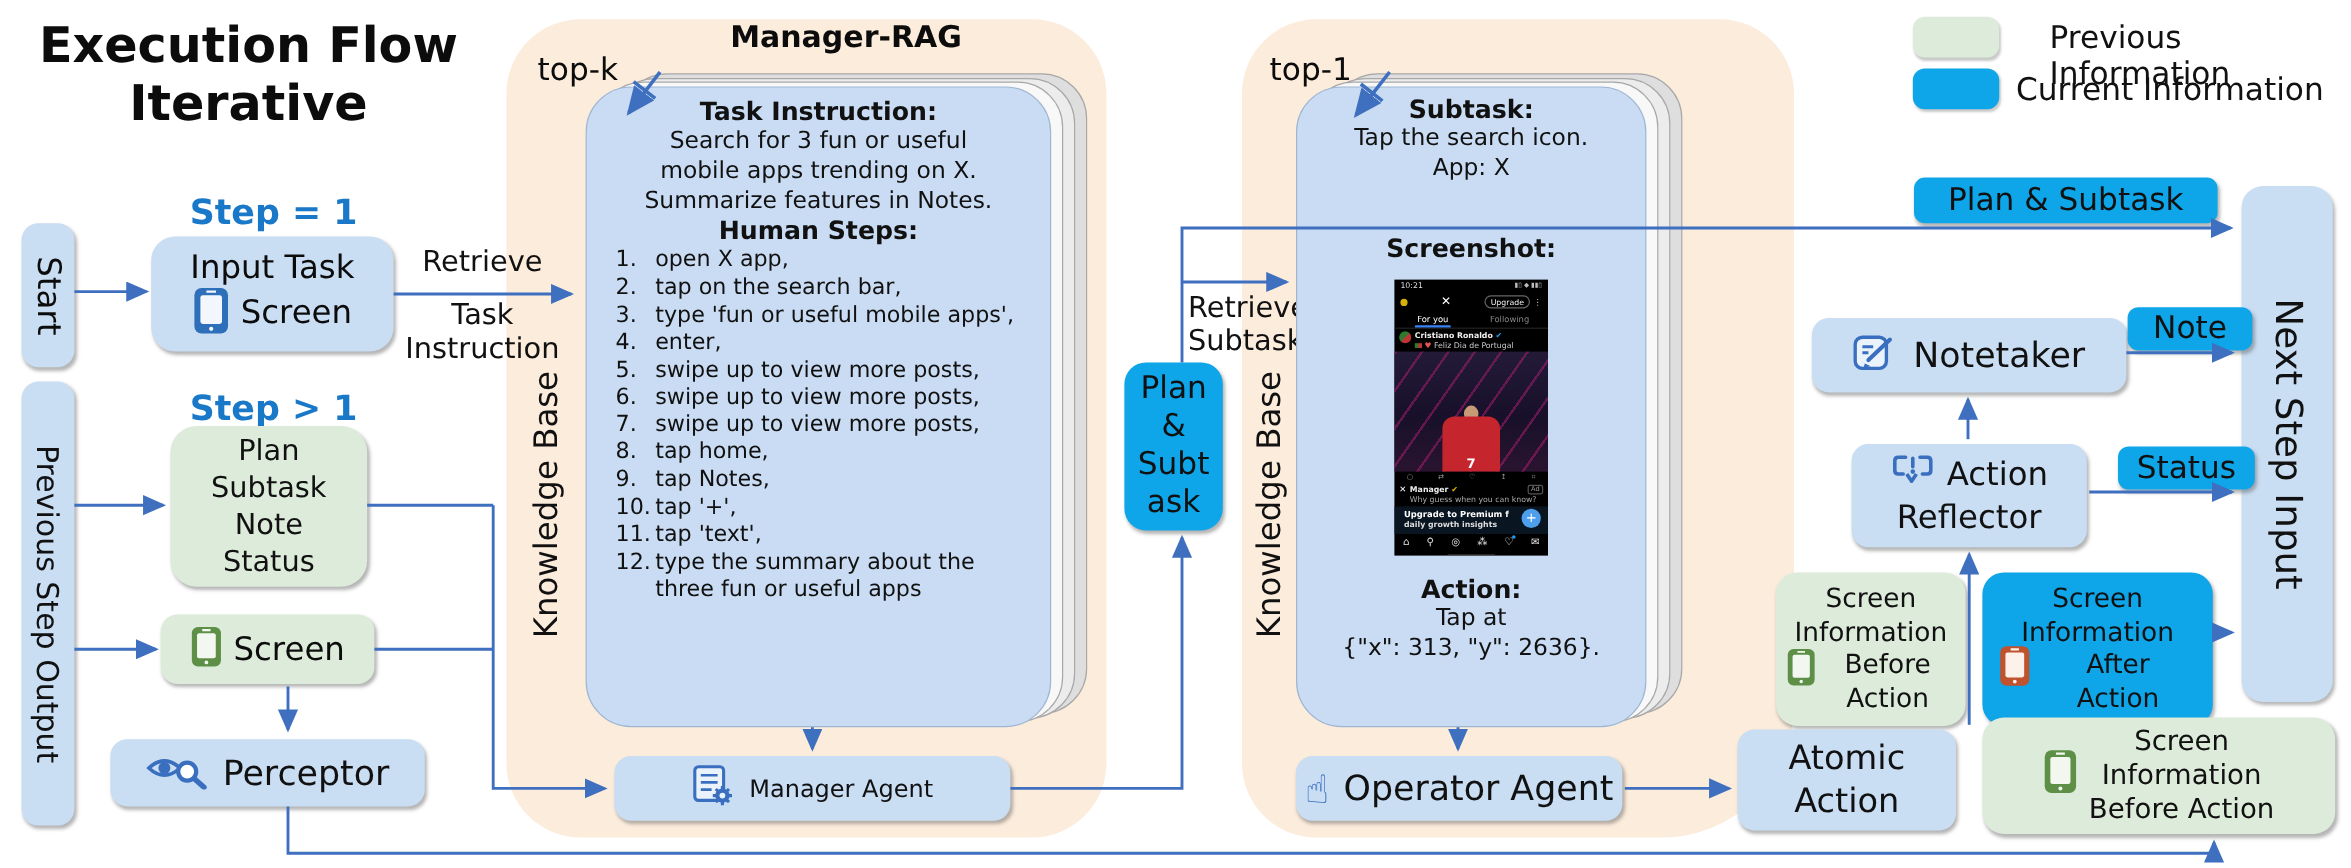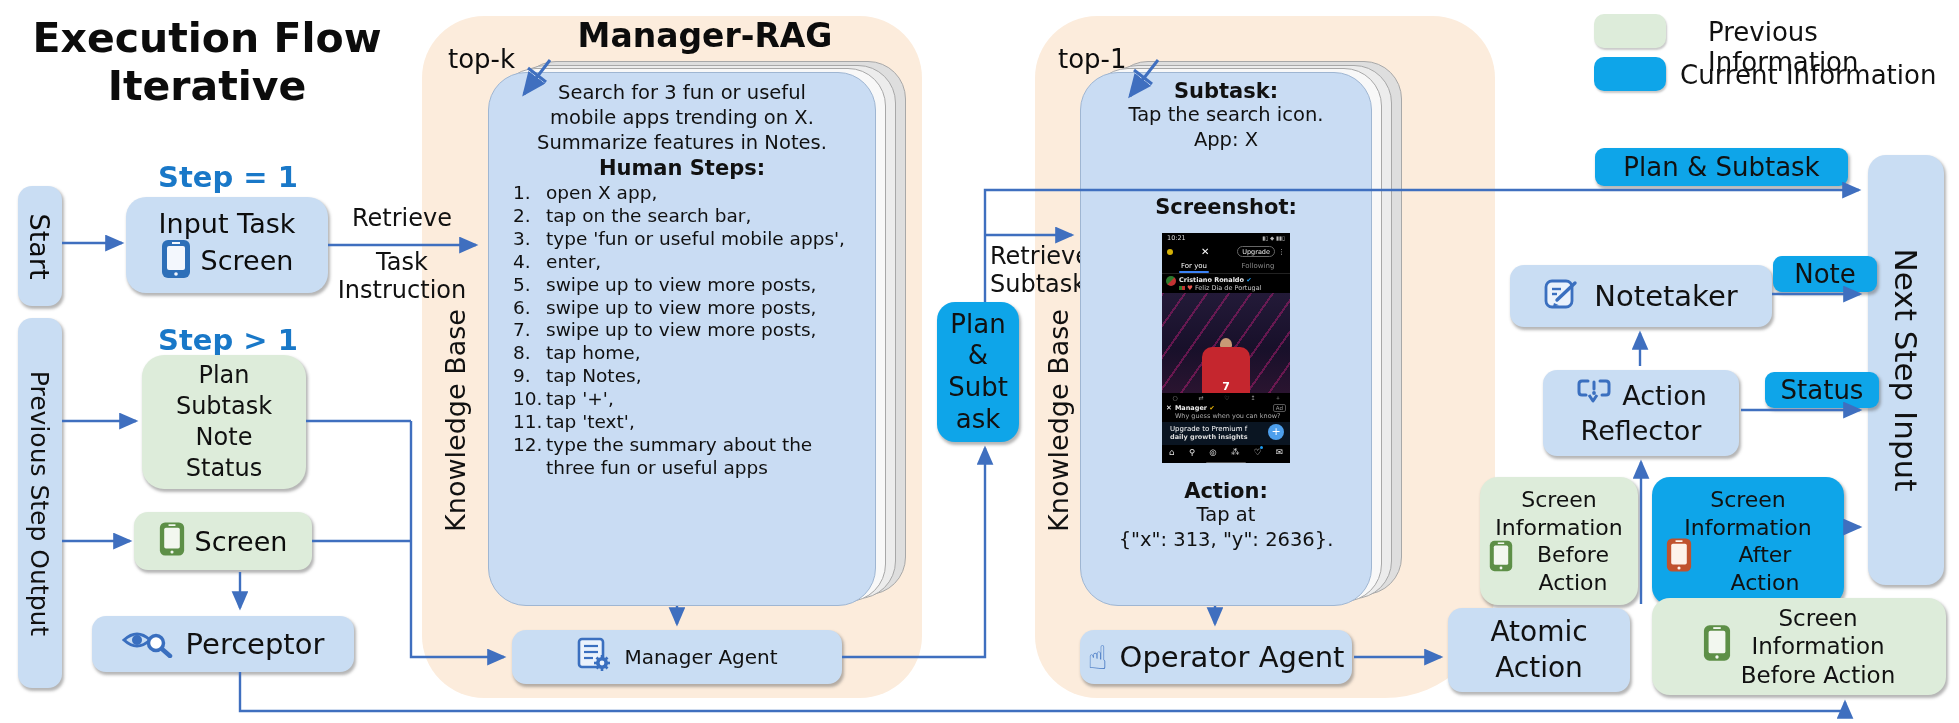--- a/index.html
+++ b/index.html
@@ -11,21 +11,21 @@
        display:flex;align-items:center;justify-content:center;}
   .blue{background:#c9ddf3;}
   .green{background:#ddecda;}
   .yellow{background:#0ea5e9;}
   .peach{position:absolute;background:#fcecdc;box-shadow:none;}
   .vwrap{display:flex;align-items:center;justify-content:center;}
   .vtext{transform:rotate(90deg);white-space:nowrap;}
   .vtext2{transform:rotate(-90deg);white-space:nowrap;}
   .bigtitle{font-weight:bold;font-size:41px;line-height:1.18;text-align:center;color:#0c0c0c;}
   .steplbl{font-weight:bold;font-size:29px;color:#1978c8;}
-  .ragtitle{position:absolute;font-weight:bold;font-size:33px;color:#0c0c0c;text-align:center;}
+  .ragtitle{position:absolute;font-weight:bold;font-size:25px;color:#0c0c0c;text-align:center;}
   .topk{position:absolute;font-size:26px;color:#0c0c0c;}
   .lbl{font-size:27px;color:#0c0c0c;}
   .cardstack{position:absolute;}
   .layer{position:absolute;border-radius:38px;border:1.6px solid #a8a8a8;}
   .card{position:absolute;background:#c9dcf3;border-radius:38px;border:1.2px solid #9fb6d2;}
   .card-inner{padding:8px 16px 0 16px;text-align:center;}
   .chead{font-weight:bold;font-size:21px;}
   .ctext{font-size:19.5px;line-height:1.28;}
   ol.steps{margin:2px 0 0 0;padding:0 0 0 8px;list-style:none;counter-reset:st;text-align:left;}
   ol.steps li{position:relative;padding-left:33px;font-size:18.5px;line-height:1.24;counter-increment:st;}
@@ -139,20 +139,21 @@
   <div class="b vwrap" style="left:402px;top:245px;width:106px;height:350px;">
     <span class="vtext2" style="font-size:27px;">Knowledge Base</span>
   </div>
 
   <div class="cardstack">
     <div class="layer" style="left:518px;top:61px;width:386px;height:532px;background:#dedede;"></div>
     <div class="layer" style="left:508px;top:65px;width:386px;height:532px;background:#ececec;"></div>
     <div class="layer" style="left:498px;top:68px;width:386px;height:532px;background:#f8f8f8;"></div>
     <div class="card" style="left:488px;top:72px;width:386px;height:532px;">
       <div class="card-inner">
+        <div class="chead">Task Instruction:</div>
         <div class="ctext" style="width:318px;margin:0 auto;">Search for 3 fun or useful mobile apps trending on X. Summarize features in Notes.</div>
         <div class="chead">Human Steps:</div>
         <ol class="steps">
           <li>open X app,</li>
           <li>tap on the search bar,</li>
           <li>type 'fun or useful mobile apps',</li>
           <li>enter,</li>
           <li>swipe up to view more posts,</li>
           <li>swipe up to view more posts,</li>
           <li>swipe up to view more posts,</li>
@@ -253,21 +254,21 @@
           </div>
           <div style="display:flex;padding:1px 4px;gap:3px;height:17px;">
             <span style="color:#fff;font-size:7px;">✕</span>
             <span style="line-height:1.15;flex:1;">
               <span style="color:#eee;font-weight:bold;font-size:6.5px;"><span>Manager</span> <span style="color:#e2b007;">✔</span></span>
               <span style="color:#999;font-size:5.5px;float:right;border:0.5px solid #555;border-radius:2px;padding:0 2px;">Ad</span><br>
               <span style="color:#aaa;font-size:6.5px;">Why guess when you can know?</span>
             </span>
           </div>
           <div style="position:relative;height:23px;background:#0a1522;display:flex;flex-direction:column;justify-content:center;padding-left:8px;">
-            <span style="color:#fff;font-weight:normal;font-size:7px;">Upgrade to Premium f</span>
+            <span style="color:#fff;font-weight:bold;font-size:7px;">Upgrade to Premium f</span>
             <span style="color:#ddd;font-size:6.5px;font-weight:bold;">daily growth insights</span>
             <span style="position:absolute;right:6px;top:2px;width:16px;height:16px;border-radius:50%;background:#4d9fec;color:#fff;text-align:center;line-height:16px;font-size:11px;">+</span>
           </div>
           <div class="ph-row ph-nav">
             <span>⌂</span>
               <span>⚲</span>
               <span>◎</span>
               <span>⁂</span>
               <span style="position:relative;">♡<span style="position:absolute;top:-1px;right:-2px;width:3px;height:3px;border-radius:50%;background:#1d9bf0;"></span></span>
               <span>✉</span>

